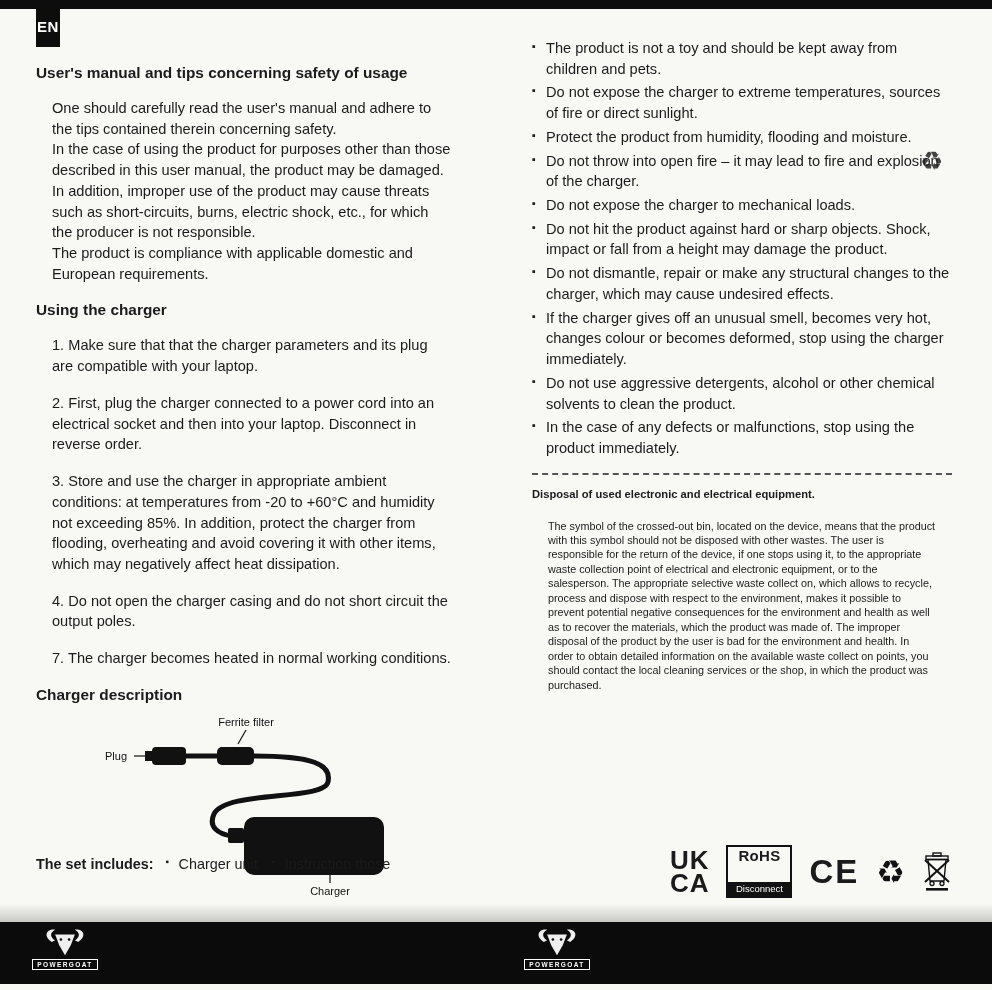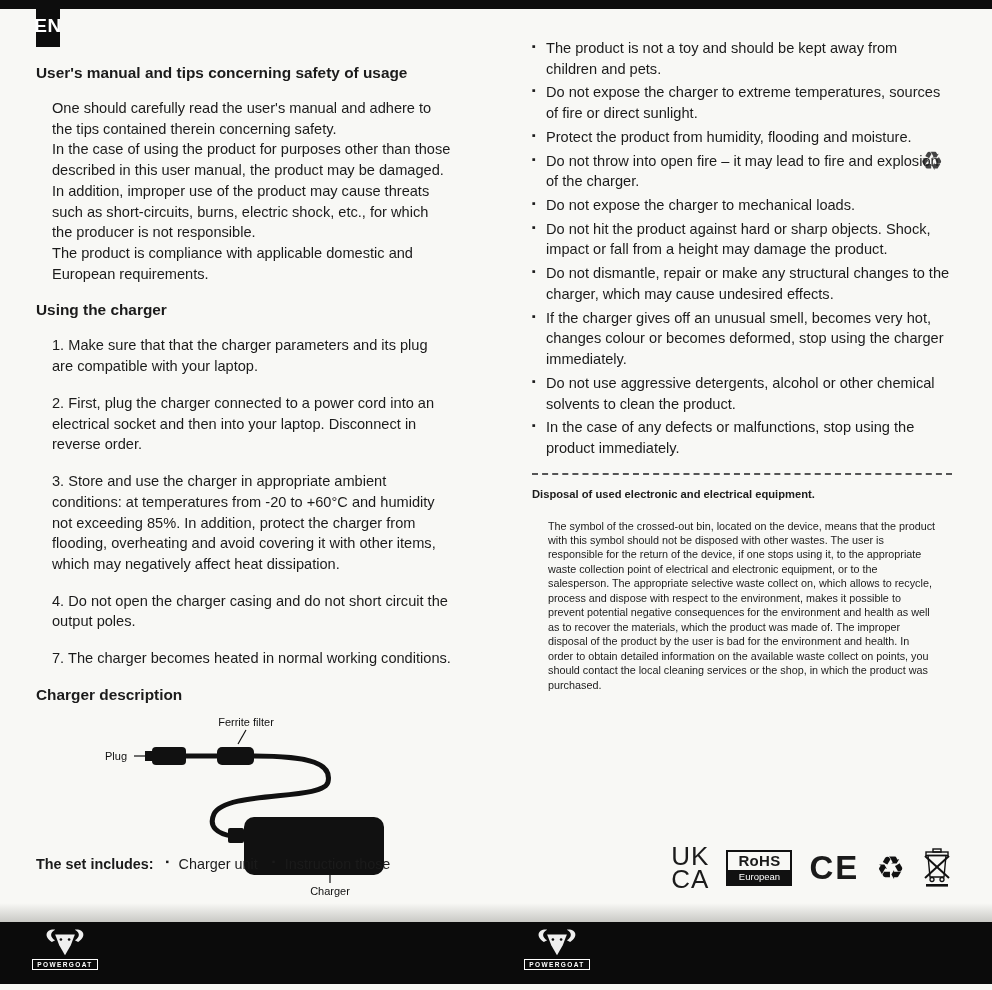--- a/index.html
+++ b/index.html
@@ -5,21 +5,21 @@
   html,body { margin:0; padding:0; background:#e9e9e7; }
   .page {
     position:relative; width:992px; height:990px; margin:0 auto;
     background:#f8f8f5; overflow:hidden;
     font-family:"Liberation Sans", sans-serif; color:#1b1b1b;
   }
   .top-bar { position:absolute; left:0; top:0; width:100%; height:9px; background:#0d0d0d; }
   .en-badge {
     position:absolute; left:36px; top:5px; width:24px; height:42px;
     background:#0d0d0d; color:#fff; display:flex; align-items:center; justify-content:center;
-    font-weight:700; font-size:19px; letter-spacing:0.5px;
+    font-weight:700; font-size:15px; letter-spacing:0.5px;
   }
   .top-right-icon { position:absolute; left:920px; top:146px; font-size:26px; color:#444; }
 
   .col-left  { position:absolute; left:36px;  top:64px; width:432px; }
   .col-right { position:absolute; left:532px; top:38px; width:420px; }
 
   h3 { font-size:15.4px; font-weight:700; margin:0 0 10px 0; }
   .col-left h3.mid { margin-top:17px; }
   p, .step { font-size:14.6px; line-height:1.42; margin:16px; }
   .pre { white-space:pre-line; }
@@ -44,23 +44,23 @@
   .set-includes { position:absolute; left:36px; top:856px; font-size:14.4px; }
   .set-includes .lbl { font-weight:700; margin-right:8px; }
   .set-includes .item { position:relative; padding-left:13px; margin-right:10px; }
   .set-includes .item::before { content:"▪"; position:absolute; left:0; top:0; font-size:10px; }
 
   
   .marks {
     position:absolute; left:532px; top:845px; width:420px;
     display:flex; justify-content:flex-end; align-items:center; gap:17px;
   }
-  .ukca { font-weight:400; font-size:26px; line-height:0.88; letter-spacing:1px; }
+  .ukca { font-weight:700; font-size:26px; line-height:0.88; letter-spacing:1px; }
   .rohs { border:2.5px solid #111; text-align:center; min-width:62px; }
-  .rohs-top { font-weight:700; font-size:15px; padding:0 5px 1px 5px; letter-spacing:0.3px; }
+  .rohs-top { font-weight:700; font-size:15px; padding:0 5px 18px 5px; letter-spacing:0.3px; }
   .rohs-bottom { background:#111; color:#fff; font-size:9.5px; padding:1px 4px 2px 4px; }
   .ce { font-size:33px; font-weight:600; letter-spacing:2px; }
   .recycle { font-size:32px; line-height:1; color:#111; }
 
   
   .scan-shadow { position:absolute; left:0; top:903px; width:100%; height:19px;
     background:linear-gradient(#f8f8f500,#c9c9c5); }
   .bottom-bar { position:absolute; left:0; top:922px; width:100%; height:62px; background:#0b0b0b; }
   .brand-logo { position:absolute; top:5px; display:flex; flex-direction:column; align-items:center; width:74px; }
   .brand-logo.l1 { left:28px; }
@@ -151,21 +151,21 @@
     <p class="disposal-text">The symbol of the crossed-out bin, located on the device, means that the product with this symbol should not be disposed with other wastes. The user is responsible for the return of the device, if one stops using it, to the appropriate waste collection point of electrical and electronic equipment, or to the salesperson. The appropriate selective waste collect on, which allows to recycle, process and dispose with respect to the environment, makes it possible to prevent potential negative consequences for the environment and health as well as to recover the materials, which the product was made of. The improper disposal of the product by the user is bad for the environment and health. In order to obtain detailed information on the available waste collect on points, you should contact the local cleaning services or the shop, in which the product was purchased.</p>
   </div>
 
   <div class="marks">
     <div class="ukca">
       <div>UK</div>
       <div>CA</div>
     </div>
     <div class="rohs">
       <div class="rohs-top">RoHS</div>
-      <div class="rohs-bottom">European</div>
+      <div class="rohs-bottom">Disconnect</div>
     </div>
     <div class="ce">CE</div>
     <div class="recycle">♻</div>
     <svg width="30" height="42" viewBox="0 0 30 42">
       <rect x="11" y="2" width="8" height="3" fill="none" stroke="#111" stroke-width="1.4"></rect>
       <rect x="4" y="5" width="22" height="3.5" fill="none" stroke="#111" stroke-width="1.4"></rect>
       <polygon points="6,8.5 24,8.5 22,30 8,30" fill="none" stroke="#111" stroke-width="1.4"></polygon>
       <circle cx="10" cy="32.5" r="2" fill="none" stroke="#111" stroke-width="1.3"></circle>
       <circle cx="20" cy="32.5" r="2" fill="none" stroke="#111" stroke-width="1.3"></circle>
       <line x1="3" y1="9" x2="27" y2="31" stroke="#111" stroke-width="2"></line>

